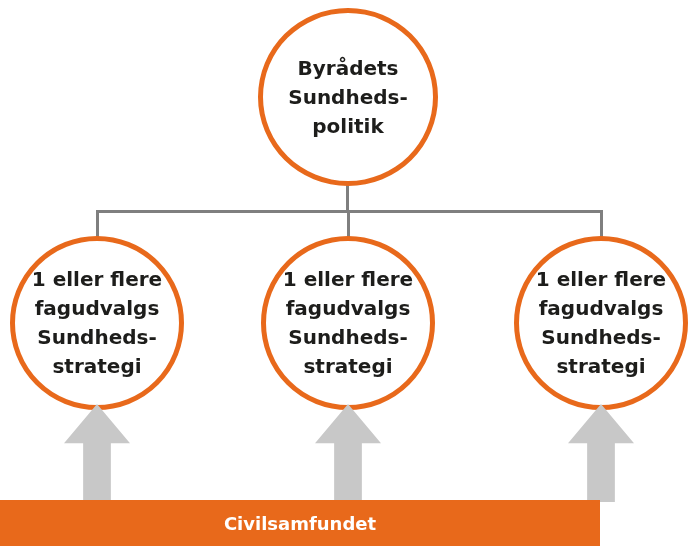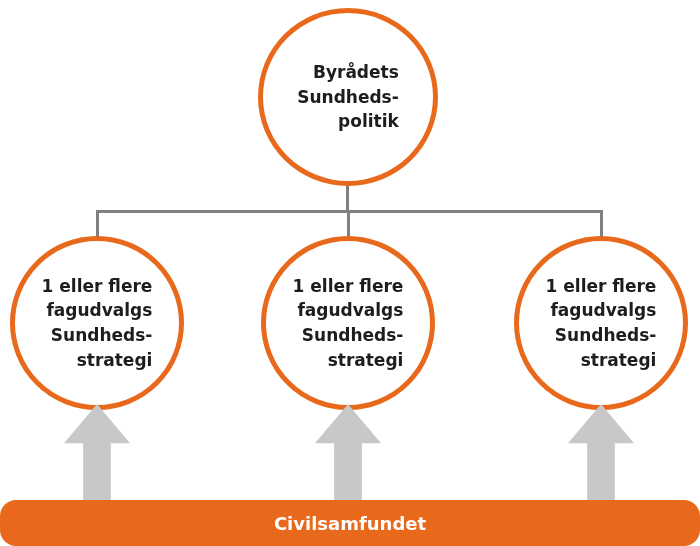--- a/index.html
+++ b/index.html
@@ -33,22 +33,21 @@
     display: flex;
     align-items: center;
     justify-content: center;
     text-align: center;
     color: #1D1D1B;
     font-weight: bold;
   }
   .node-label {
     white-space: pre-line;
     line-height: 1.45;
-    font-size: 17px;
-    text-align: right;
+    font-size: 20px;
   }
   .top-circle { left: 258px; top: 8px;   width: 180px; height: 178px; }
   .child-1    { left: 10px;  top: 236px; width: 174px; height: 174px; }
   .child-2    { left: 261px; top: 236px; width: 174px; height: 174px; }
   .child-3    { left: 514px; top: 236px; width: 174px; height: 174px; }
 
   
   .arrow-up {
     position: absolute;
     width: 66px;
@@ -58,27 +57,26 @@
   }
   .arrow-1 { left: 64px;  top: 404px; }
   .arrow-2 { left: 315px; top: 404px; }
   .arrow-3 { left: 568px; top: 404px; }
 
   
   .bottom-bar {
     position: absolute;
     left: 0;
     top: 500px;
-    width: 700px;
+    width: 600px;
     height: 46px;
     background: #E8691B;
     display: flex;
     align-items: center;
     justify-content: center;
-    border-radius: 16px;
   }
   .bottom-bar-label {
     color: #ffffff;
     font-weight: bold;
     font-size: 18px;
   }
 </style>
 </head>
 <body>
 

